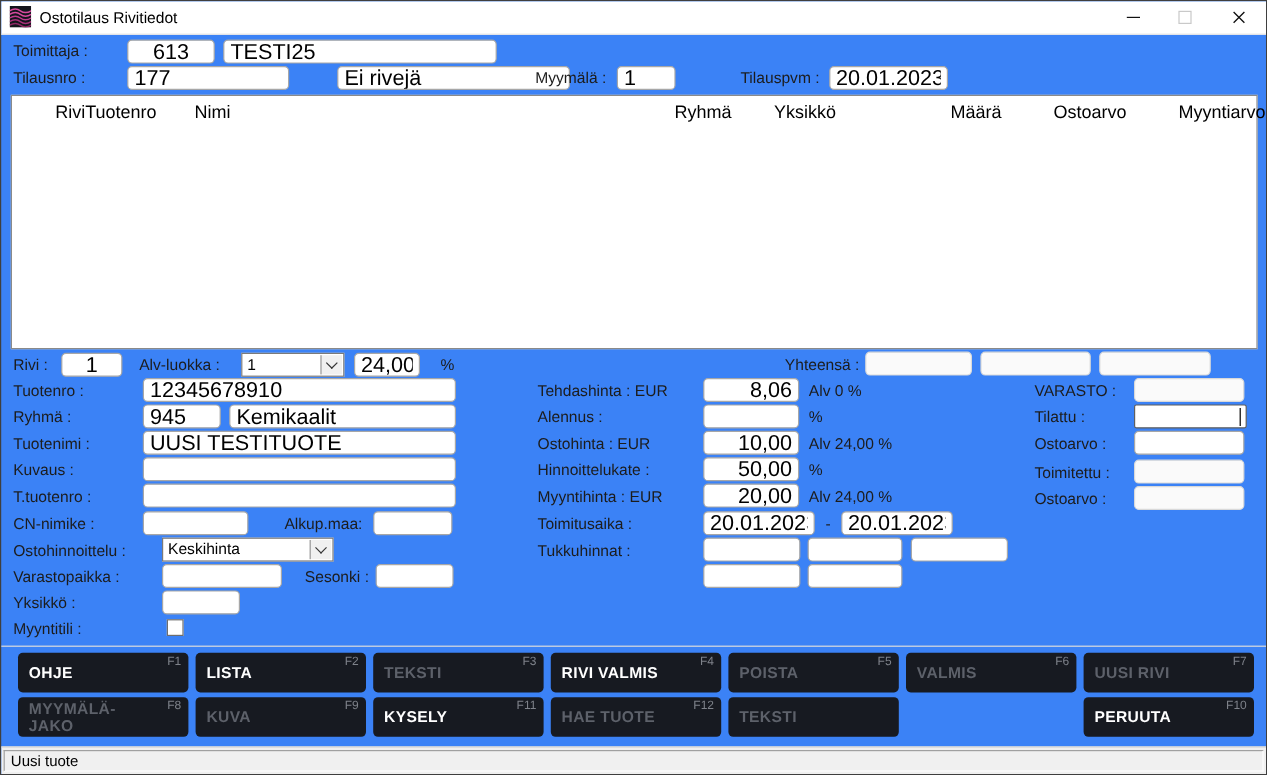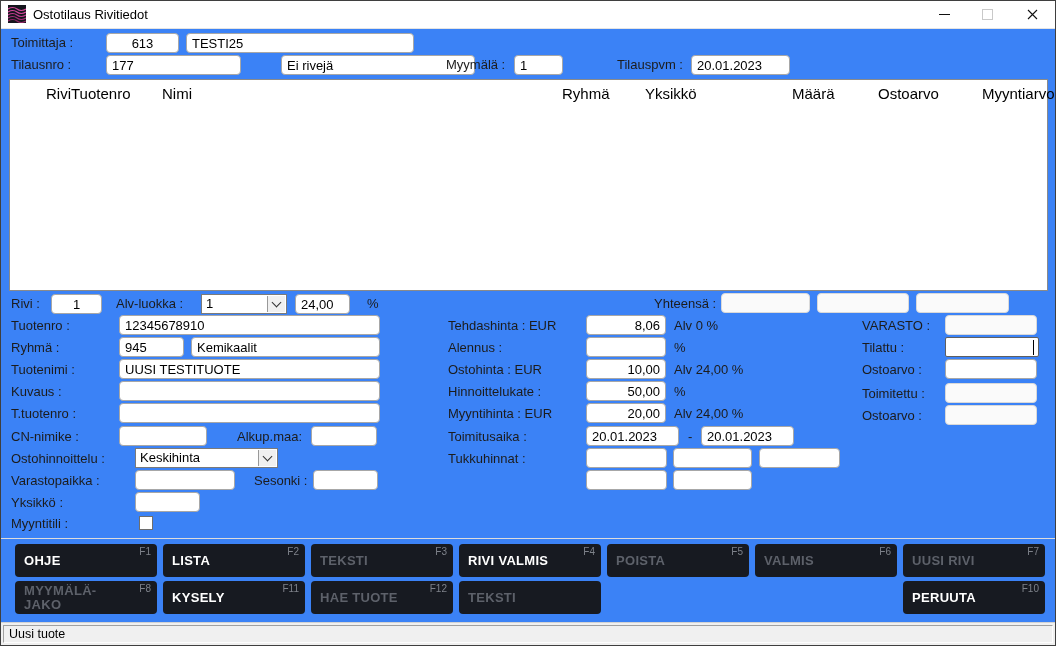--- a/index.html
+++ b/index.html
@@ -13,21 +13,21 @@
   .app-icon { position:absolute; left:7px; top:4px; width:18px; height:18px; }
   .title-text { position:absolute; left:32px; top:0; line-height:27px; font-size:13px; color:#000; white-space:nowrap; }
   .win-btn { position:absolute; top:0; width:34px; height:26px; display:flex; align-items:center; justify-content:center; }
   .btn-min-glyph { width:11px; height:0; border-bottom:1px solid #111; }
   .btn-max-glyph { width:9px; height:9px; border:1px solid #c9c9c9; }
   
   .lbl { position:absolute; font-size:13px; color:#1c1c1c; line-height:20px; white-space:nowrap; }
   .fld {
     position:absolute; height:20px; box-sizing:border-box; border:1px solid #a7a7a7;
     border-radius:4px; background:#fff; font-family:"Liberation Sans",sans-serif;
-    font-size:13px; padding:0 5px; color:#000; outline:none;
+    font-size:18px; padding:0 5px; color:#000; outline:none;
   }
   .fld.dis { border-color:#d9d9d9; background:#fafafa; }
   .fld.num { text-align:right; }
   .fld.ctr { text-align:center; }
   .fld.focus { border-color:#5f5f5f; border-radius:2px; }
   .caret { position:absolute; right:4px; top:2px; width:1px; height:15px; background:#000; }
   .combo { position:absolute; height:20px; box-sizing:border-box; border:1px solid #7a7a7a; background:#fff; }
   .combo-val { position:absolute; left:4px; top:0; right:20px; line-height:18px; font-size:13px; color:#000; overflow:hidden; white-space:nowrap; }
   .combo-arrow { position:absolute; top:1px; bottom:1px; right:1px; width:17px; background:#f0f0f0; border-left:1px solid #999; display:flex; align-items:center; justify-content:center; }
   .chev { width:6px; height:6px; border-right:1px solid #333; border-bottom:1px solid #333; transform:rotate(45deg); margin-top:-3px; }
@@ -229,20 +229,24 @@
         <span class="fkey">F6</span>
       </div>
     <div class="btn disabled">
         <span class="btn-label">UUSI RIVI</span>
         <span class="fkey">F7</span>
       </div>
     <div class="btn disabled">
         <span class="btn-label">MYYMÄLÄ-JAKO</span>
         <span class="fkey">F8</span>
       </div>
+    <div class="btn disabled">
+        <span class="btn-label">KUVA</span>
+        <span class="fkey">F9</span>
+      </div>
     <div class="btn">
         <span class="btn-label">KYSELY</span>
         <span class="fkey">F11</span>
       </div>
     <div class="btn disabled">
         <span class="btn-label">HAE TUOTE</span>
         <span class="fkey">F12</span>
       </div>
     <div class="btn disabled">
         <span class="btn-label">TEKSTI</span>

